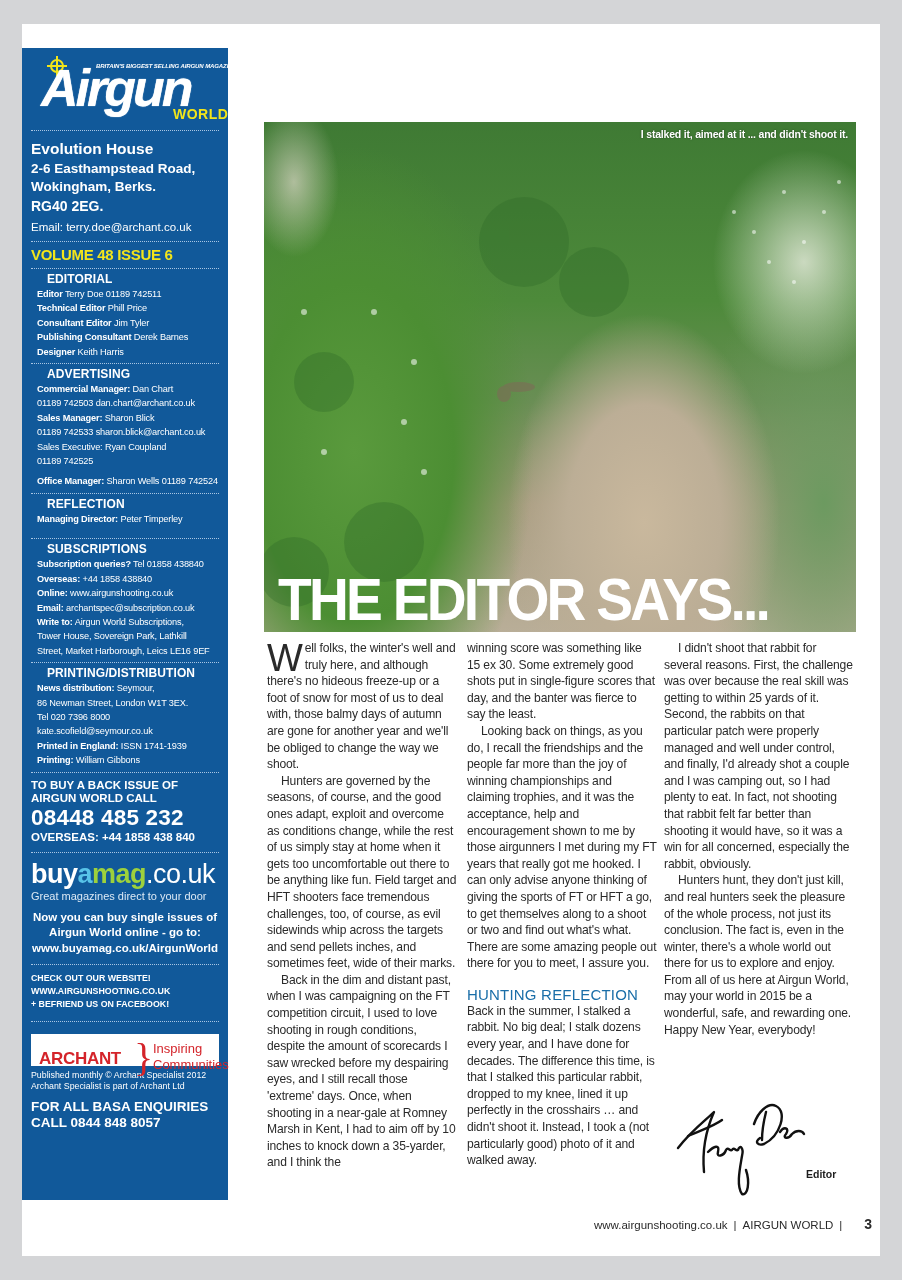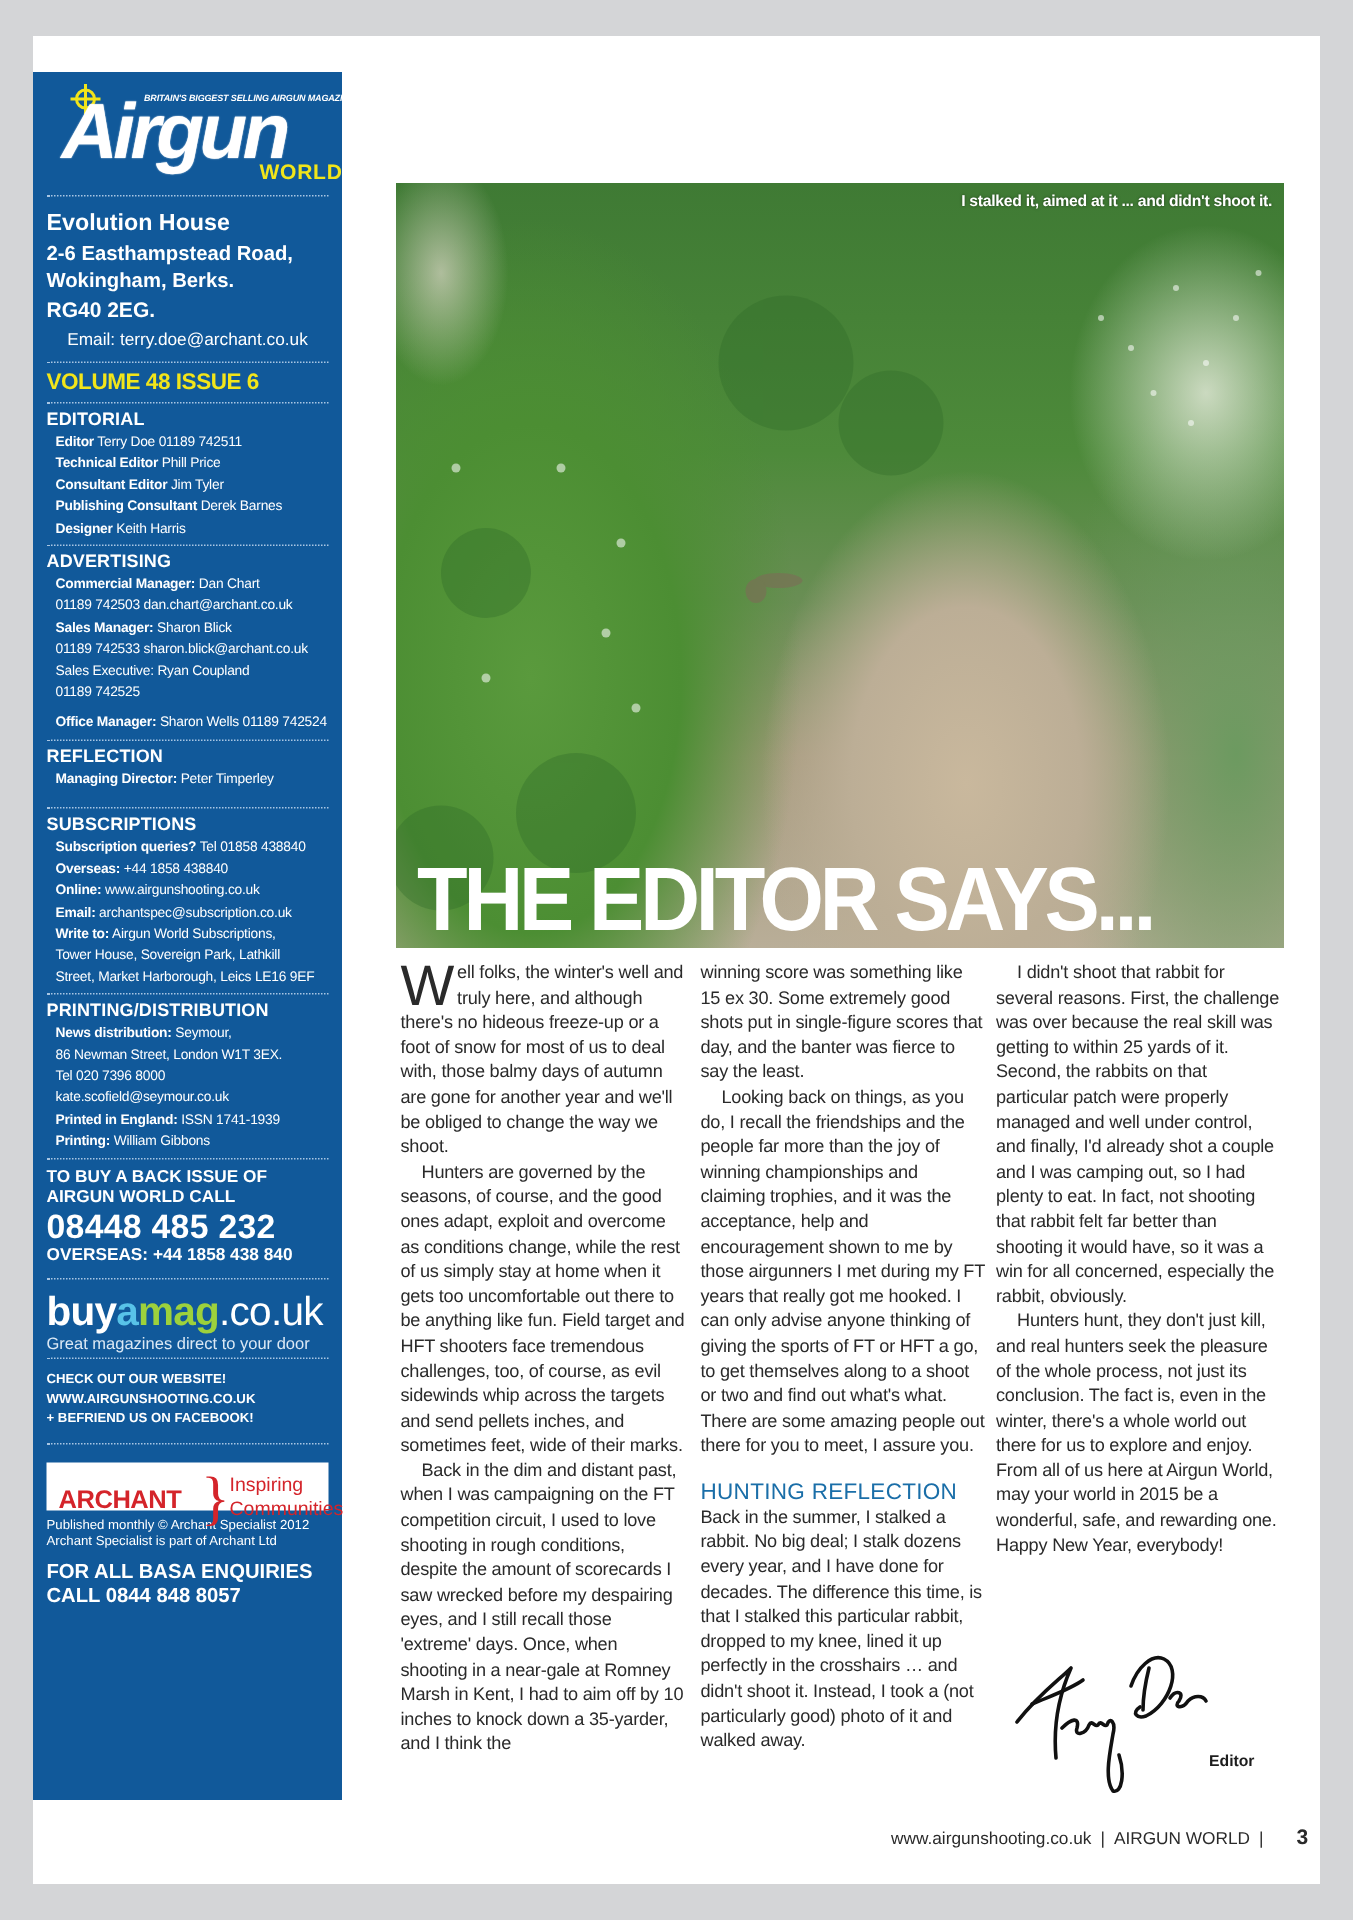--- a/index.html
+++ b/index.html
@@ -13,23 +13,23 @@
   .logo-tag { position: absolute; left: 65px; top: 15px; font-size: 6px; font-weight: bold; font-style: italic; letter-spacing: -0.1px; white-space: nowrap; }
   .logo-main { position: absolute; left: 10px; top: 14px; font-size: 52px; font-weight: bold; font-style: italic; letter-spacing: -3px; line-height: 1; text-shadow: 0 0 1px #fff; }
   .logo-world { position: absolute; left: 142px; top: 58px; font-size: 14px; font-weight: bold; color: #f2e51a; letter-spacing: 0.5px; }
   .crosshair { position: absolute; left: 19px; top: 11px; width: 14px; height: 14px; border: 2px solid #f2e51a; border-radius: 50%; }
   .crosshair::before { content: ""; position: absolute; left: 4px; top: -5px; width: 2px; height: 20px; background: #f2e51a; }
   .crosshair::after { content: ""; position: absolute; left: -5px; top: 4px; width: 20px; height: 2px; background: #f2e51a; }
   .dots { border-top: 1px dotted #a9c6e3; margin: 2px 0 3px 0; height: 0; }
   .addr1 { font-size: 15.5px; font-weight: bold; margin-top: 8px; line-height: 19px; }
   .addr2 { font-size: 13.5px; font-weight: bold; line-height: 15px; margin-top: 3px; }
   .addr3 { font-size: 14px; font-weight: bold; line-height: 18px; margin-top: 3px; }
-  .email { font-size: 11.5px; line-height: 16px; margin: 4px 0 6px 0; text-align: center; }
+  .email { font-size: 11.5px; line-height: 16px; margin: 4px 0 6px 0; }
   .volume { font-size: 15px; font-weight: bold; color: #f2e51a; line-height: 20px; margin: 2px 0 3px 0; letter-spacing: -0.3px; }
-  .sec-title { font-size: 12px; font-weight: bold; line-height: 15px; margin-top: 3px; letter-spacing: 0.1px; }
+  .sec-title { font-size: 12px; font-weight: bold; line-height: 15px; margin-top: 3px; letter-spacing: 0.1px; margin-left: 16px; }
   .sec-body { padding-left: 6px; font-size: 9.2px; line-height: 14.4px; margin-bottom: 4px; white-space: nowrap; letter-spacing: -0.15px; }
   .sec-body b { font-weight: bold; }
   .gap { height: 6px; }
   .backissue { font-size: 11.5px; font-weight: bold; line-height: 13px; margin-top: 6px; }
   .bigphone { font-size: 22.5px; font-weight: bold; line-height: 25px; letter-spacing: 0.2px; }
   .overseas { font-size: 11.5px; font-weight: bold; line-height: 14px; margin-bottom: 8px; }
   .buyamag { font-size: 27px; line-height: 30px; letter-spacing: -0.5px; margin-top: 6px; }
   .buyamag .b1 { color: #ffffff; font-weight: bold; }
   .buyamag .b2 { color: #58c3e8; font-weight: bold; }
   .buyamag .b3 { color: #9dd13c; font-weight: bold; }
@@ -155,20 +155,25 @@
     <div>AIRGUN WORLD CALL</div>
   </div>
   <div class="bigphone">08448 485 232</div>
   <div class="overseas">OVERSEAS: +44 1858 438 840</div>
   <div class="dots"></div>
 
   <div class="buyamag">
     <span class="b1">buy</span><span class="b2">a</span><span class="b3">mag</span><span class="b4">.co.uk</span>
   </div>
   <div class="bm-tag">Great magazines direct to your door</div>
+  <div class="bm-text">
+    <div>Now you can buy single issues of</div>
+    <div>Airgun World online - go to:</div>
+    <div>www.buyamag.co.uk/AirgunWorld</div>
+  </div>
   <div class="dots"></div>
 
   <div class="web">
     <div>CHECK OUT OUR WEBSITE!</div>
     <div>WWW.AIRGUNSHOOTING.CO.UK</div>
     <div>+ BEFRIEND US ON FACEBOOK!</div>
   </div>
   <div class="dots"></div>
 
   <div class="archant">

